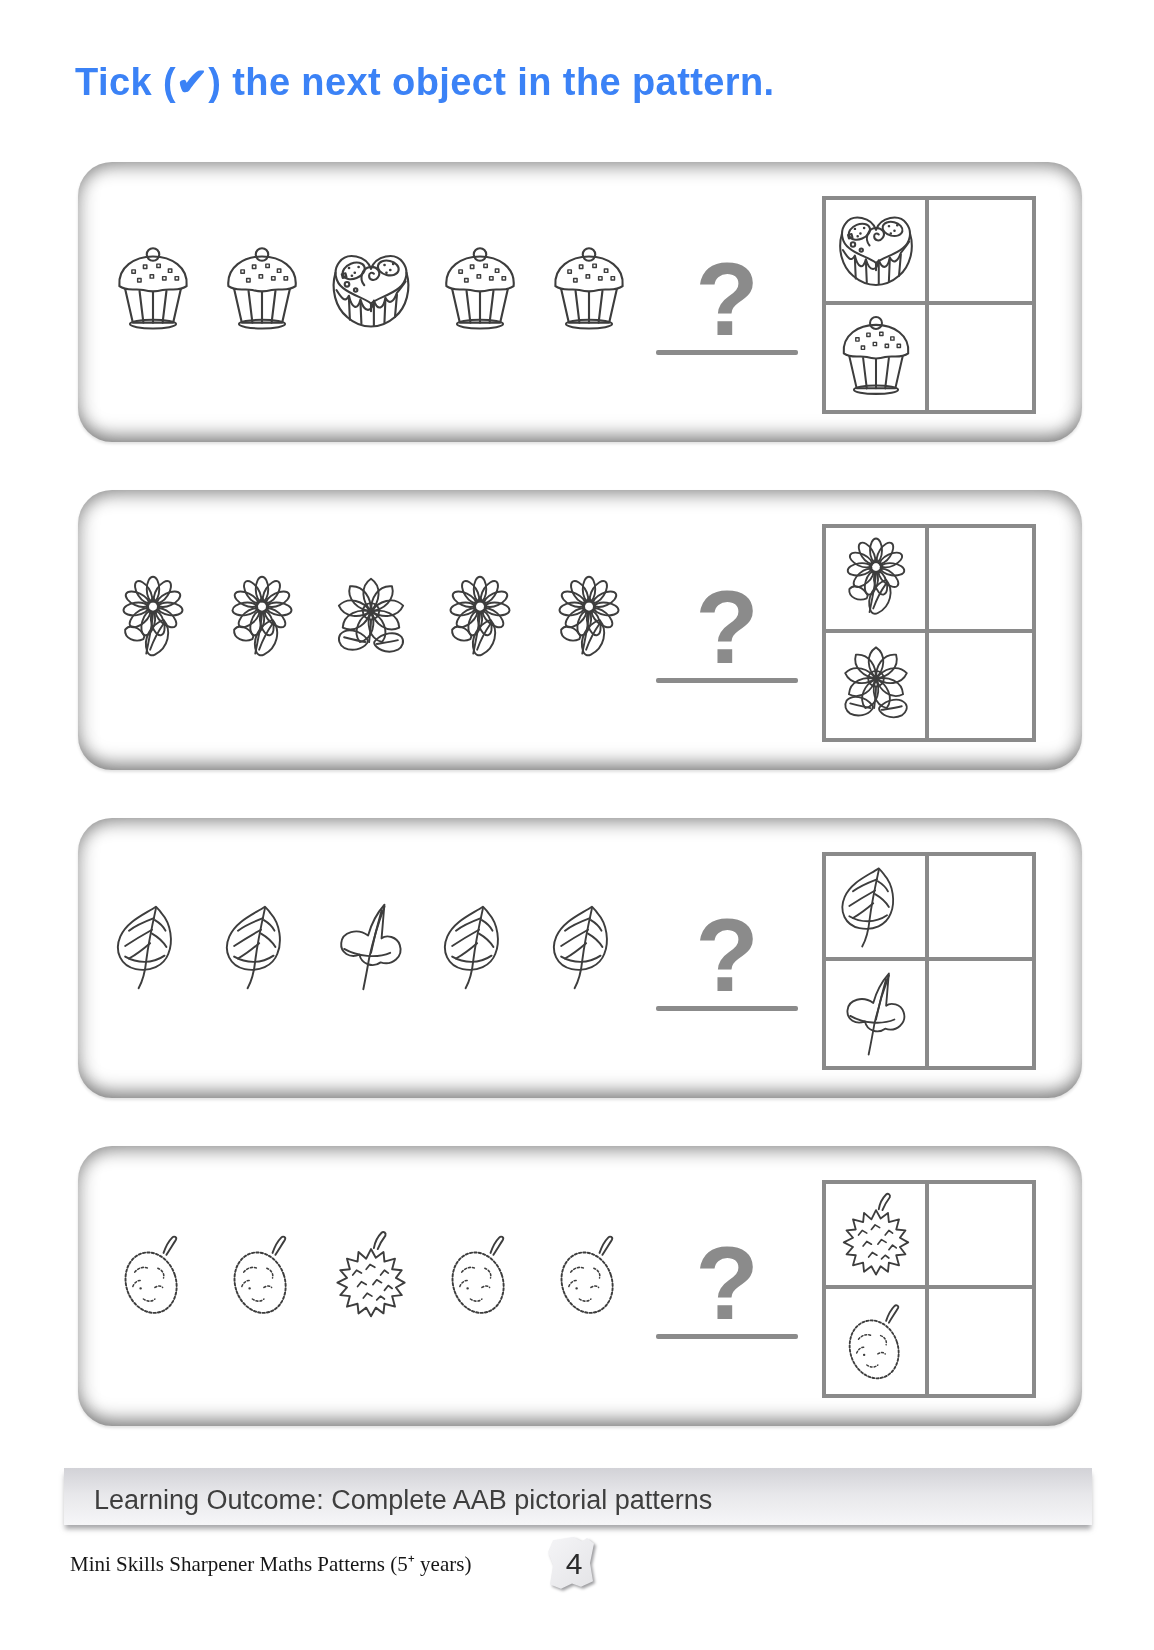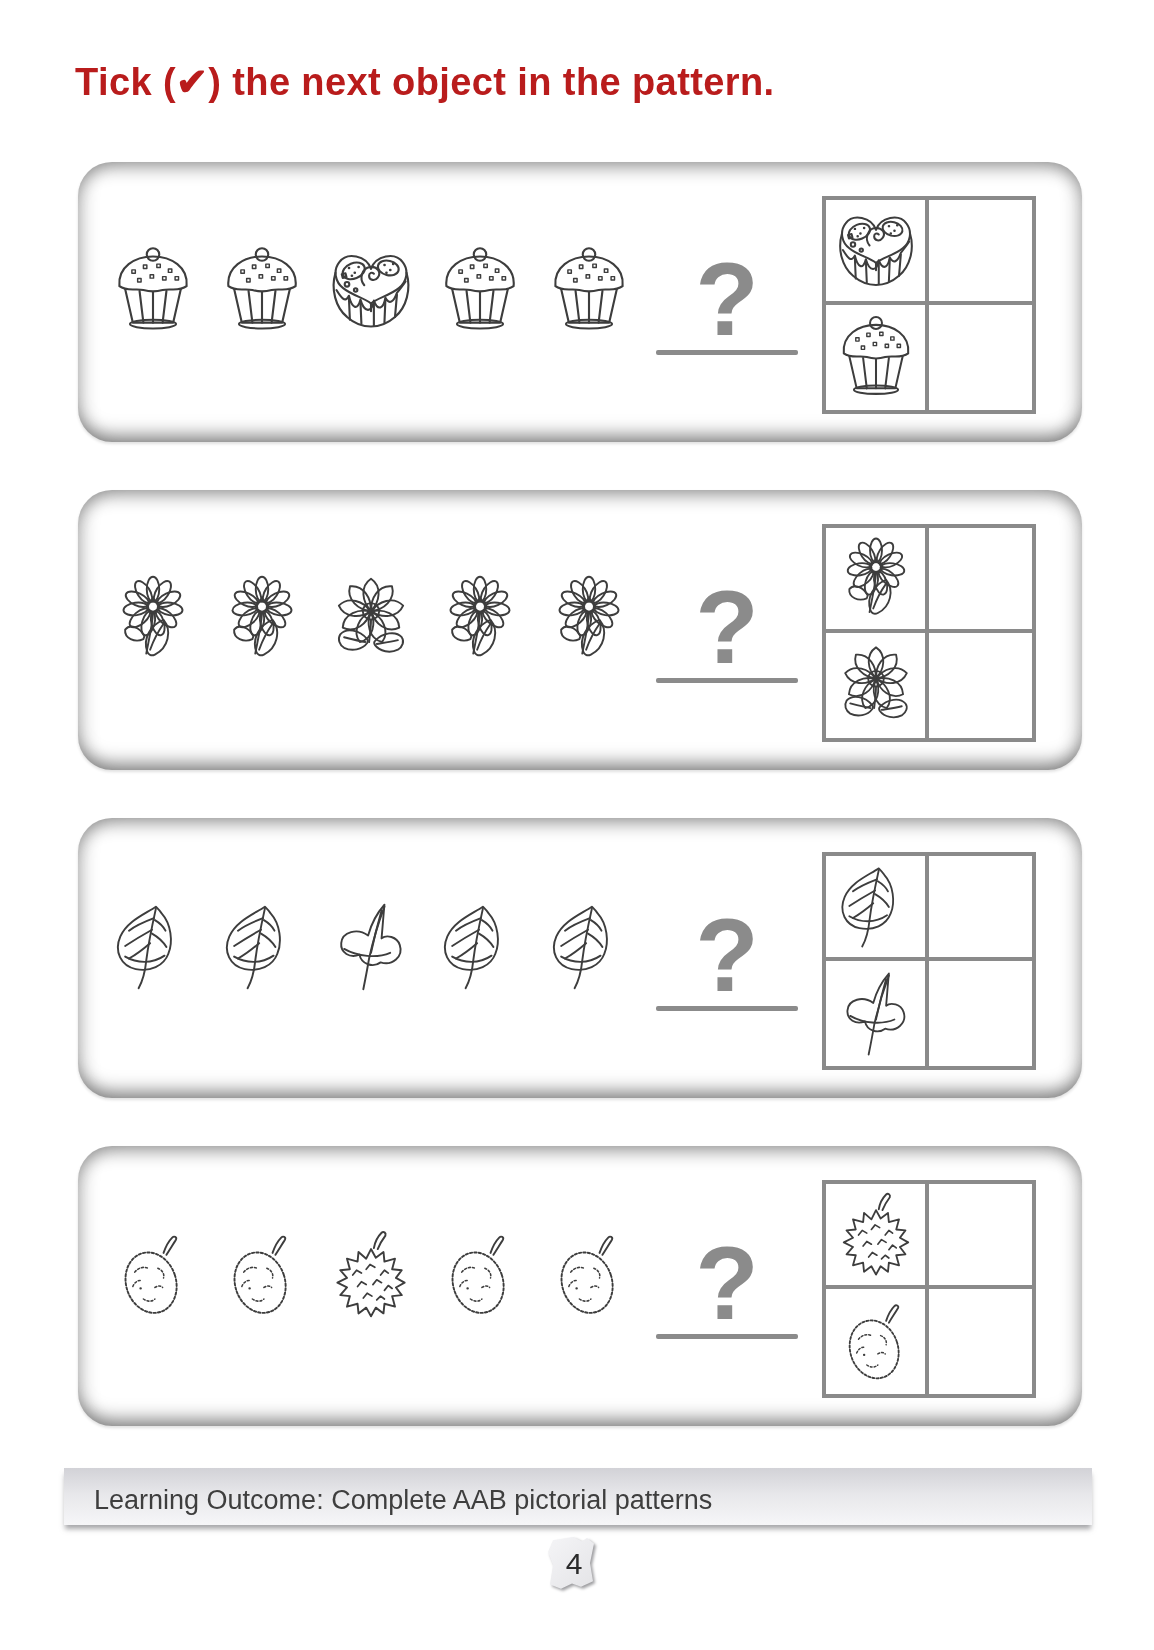--- a/index.html
+++ b/index.html
@@ -1,20 +1,20 @@
 <!DOCTYPE html>
 <html><head>
 <meta charset="utf-8">
 <style>
   html,body{margin:0;padding:0;background:#fff;}
   .page{position:relative;width:1154px;height:1650px;background:#ffffff;
         font-family:"Liberation Sans",sans-serif;overflow:hidden;}
 
   .title{position:absolute;left:75px;top:60px;font-size:38px;font-weight:700;
-         color:#b91c1c;letter-spacing:.4px;}
+         color:#3b82f6;letter-spacing:.4px;}
 
   
   .panel{position:absolute;left:78px;width:1004px;height:280px;background:#fff;
          border-radius:34px;
          box-shadow: inset 0 16px 18px -12px #8c8c8c,
                      inset 0 -18px 18px -12px #7d7d7d,
                      inset 18px 0 18px -14px #c0c0c0,
                      inset -18px 0 18px -14px #c0c0c0,
                      0 2px 3px rgba(0,0,0,.12);}
 
@@ -376,19 +376,20 @@
           </div>
           <div class="cell tick"></div>
         </div>
       </div>
     </div>
 
   <div class="outcome">
     <span class="outcome-text">Learning Outcome: Complete AAB pictorial patterns</span>
   </div>
 
+  <div class="series">Mini Skills Sharpener Maths Patterns (5⁺ years)</div>
 
   <div class="badge-wrap">
     <div class="badge">
       <span class="badge-num">4</span>
     </div>
   </div>
 </div>
 
 </body></html>

